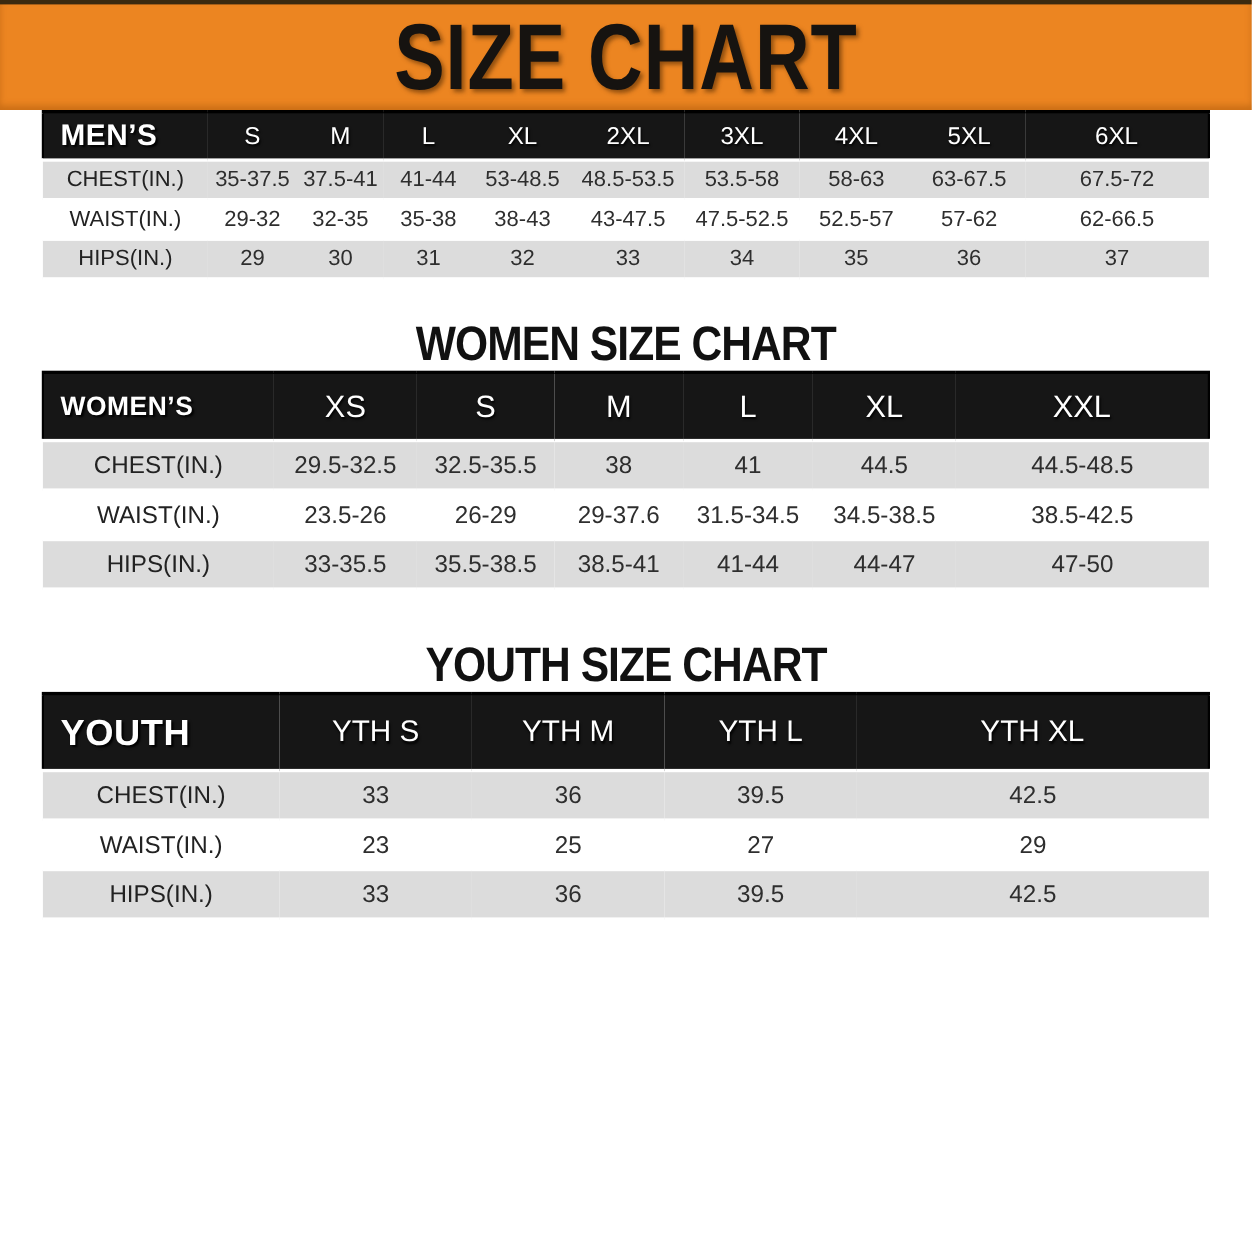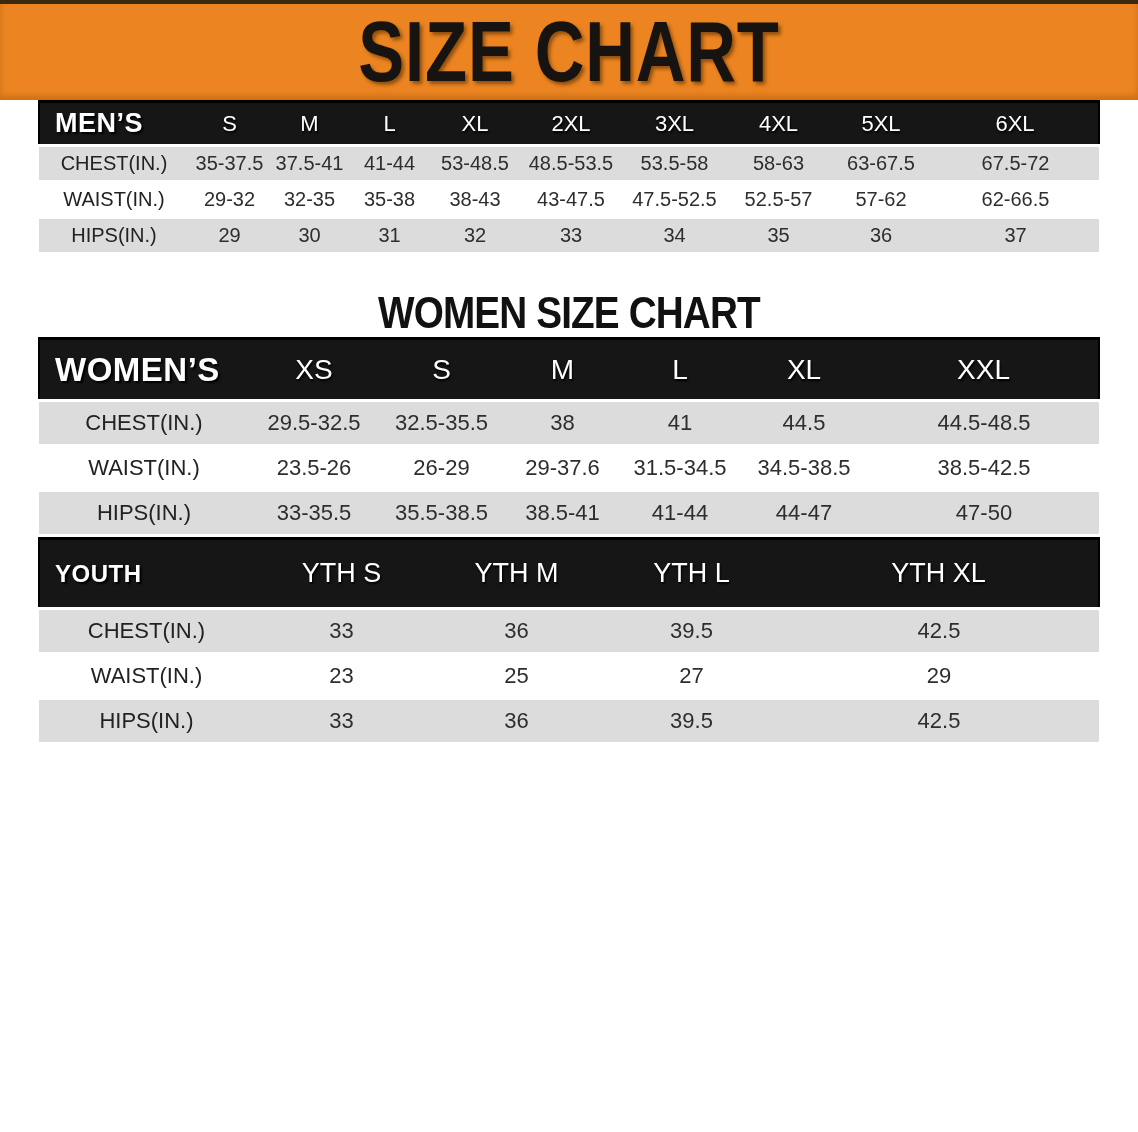--- a/index.html
+++ b/index.html
@@ -54,24 +54,24 @@
     border-bottom:3px solid #fff;
   }
   tbody tr:nth-child(odd) td { background:var(--stripe); }
   tbody tr:nth-child(even) td { background:#fff; }
   tbody td.rowlabel { color:#222; }
   
   .t-man   thead th { height:44px; font-size:22px; }
   .t-man   thead th.corner { font-size:27px; }
   .t-man   tbody td { height:36px; font-size:20px; }
   .t-women thead th { height:62px; font-size:28px; }
-  .t-women thead th.corner { font-size:33px;margin-top:32px; }
+  .t-women thead th.corner { font-size:24px;margin-top:32px; }
   .t-women tbody td { height:45px; font-size:22px; }
   .t-youth thead th { height:70px; font-size:27px; }
-  .t-youth thead th.corner { font-size:24px; }
+  .t-youth thead th.corner { font-size:33px; }
   .t-youth tbody td { height:45px; font-size:22px; }
   .footer-note {
     margin-top:18px; padding-left:38px; color:var(--footer-red);
     font-size:33px; line-height:46px; letter-spacing:-0.5px;
   }
   .footer-note .line1 { padding-left:8px; }
 </style>
 </head>
 <body style="--banner-bg: #EC8521; --banner-border: #3B2A10; --header-bg: #161616; --stripe: #DCDCDC; --footer-red: #A92B23;">
 
@@ -197,20 +197,21 @@
           <td>38.5-41</td>
           <td>41-44</td>
           <td>44-47</td>
           <td>47-50</td>
         </tr>
       </tbody>
     </table>
 </section>
 
 <section>
+  <h2 class="section-heading h-youth"><span>YOUTH SIZE CHART</span></h2>
   <table class="tbl t-youth">
       <colgroup>
         <col style="width: 215px;">
         <col style="width: 175px;">
         <col style="width: 175px;">
         <col style="width: 175px;">
         <col style="width: 320px;">
       </colgroup>
       <thead>
         <tr>

